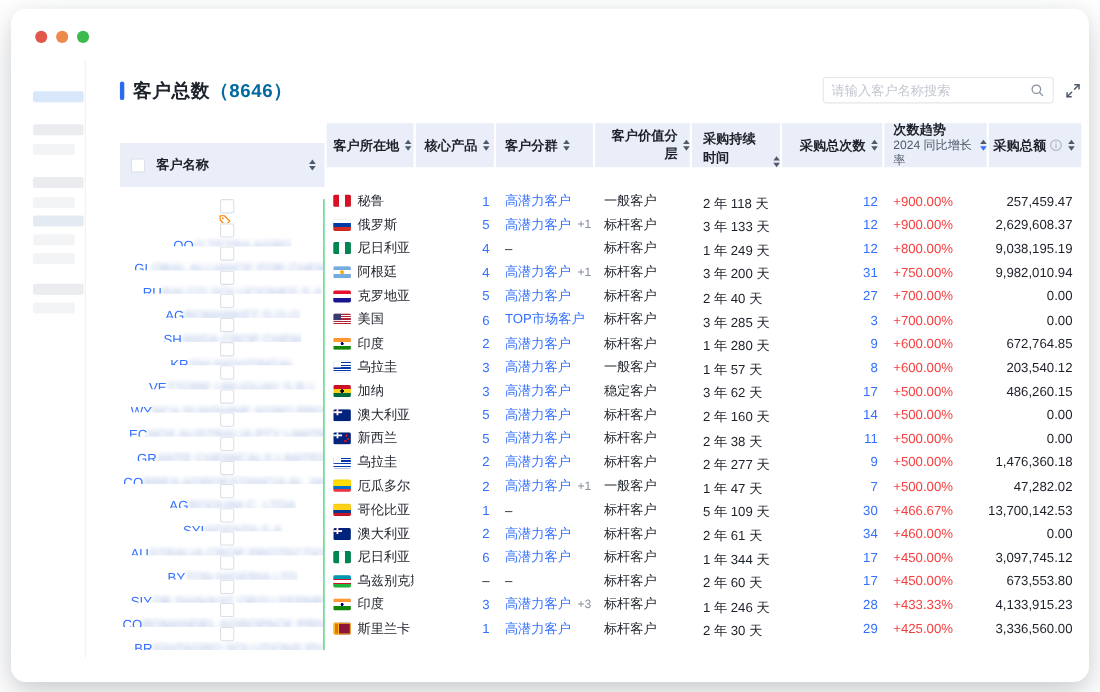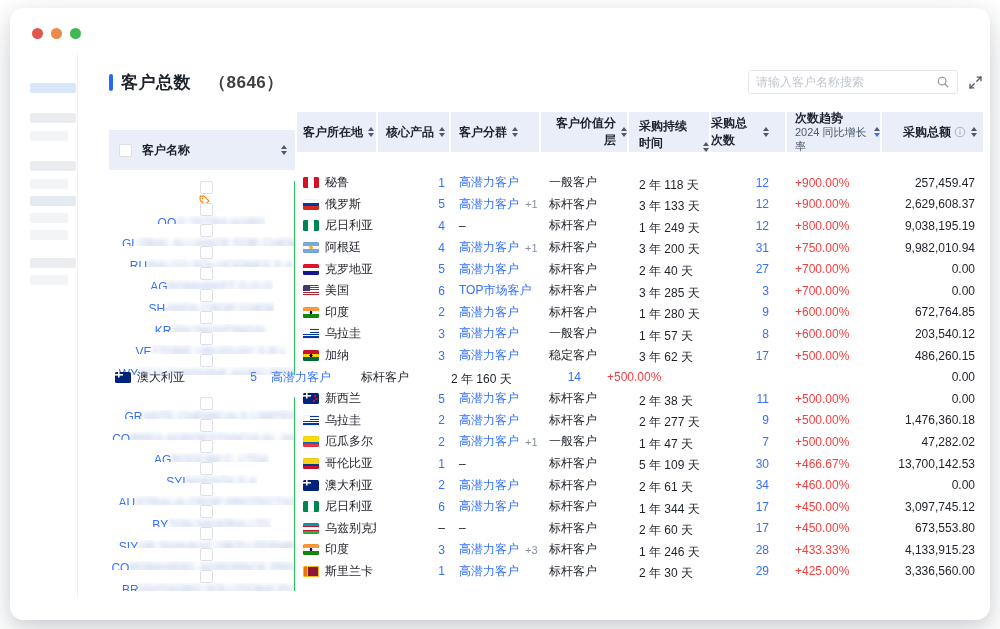--- a/index.html
+++ b/index.html
@@ -14,39 +14,39 @@
   .side-divider { position:absolute; left:67px; top:46px; bottom:22px; width:1px; background:#F0F1F4; }
   .skel { position:absolute; left:20px; height:10px; border-radius:2px; }
   .sk-blue { background:#D8E7F9; } .sk-gray { background:#EAECEF; }
   .sk-light { background:#F3F4F6; } .sk-gblue { background:#E4EAF1; }
   .w46 { width:46px; } .w38 { width:38px; }
   
   .main { position:absolute; left:68px; top:0; right:0; bottom:0; padding:0 7px 0 31px; }
   .title-row { margin-top:60px; display:flex; align-items:center; justify-content:space-between; height:28px; }
   .page-title { display:flex; align-items:center; font-size:17px; font-weight:bold; color:#1D2129; letter-spacing:.5px; }
   .tbar { width:4px; height:17px; border-radius:2px; background:#2A6AF0; margin-right:8px; }
-  .count { color:#404040; margin-left:18px; }
+  .count { color:#0369a1; margin-left:0; }
   .title-actions { display:flex; align-items:center; gap:10px; }
   .search { display:flex; align-items:center; width:210px; height:24px; border:1px solid #E5E6EB; border-radius:3px; padding:0 7px; background:#fff; }
   .search input { border:none; outline:none; flex:1; font-size:12px; color:#1D2129; font-family:inherit; min-width:0; }
   .search input::placeholder { color:#C2C7CF; }
   
   .thead { display:flex; gap:2px; margin-top:16px; }
   .hcell { background:#E9EEF9; height:40px; display:flex; align-items:center; justify-content:center;
            font-size:12px; font-weight:bold; color:#1D2129; cursor:pointer; flex:none; }
   .tbody { margin-top:2px; }
   .trow { display:flex; gap:2px; height:21.6px; align-items:center; background:#fff; }
   .bcell { height:100%; display:flex; align-items:center; font-size:12px; color:#1D2129; flex:none; overflow:hidden; white-space:nowrap; }
   .col-name { width:186px; justify-content:flex-start; padding-left:10px;margin-top:18px; }
   .col-location { width:79px; padding-left:6px; justify-content:flex-start; }
   .col-core { width:71px; justify-content:flex-end; padding-right:4px; }
   .col-segment { width:88px; padding-left:8px; justify-content:flex-start; }
   .col-tier { width:86px; padding-left:8px; justify-content:flex-start;text-align:right; }
   .col-duration { width:80px; padding-left:10px; justify-content:flex-start;align-items:flex-end; }
-  .col-count { width:74px; justify-content:flex-end; padding-right:16px; }
+  .col-count { width:91px; justify-content:flex-end; padding-right:4px; }
   .col-trend { width:93px; padding-left:8px; justify-content:flex-start; }
   .col-amount { flex:1 1 auto; justify-content:flex-end; padding-right:8px; }
   .bcell.col-name { border-right:1px solid #22c55e;flex-direction:column; }
   .hcell.col-name { justify-content:flex-start; }
   .hcell.col-amount { justify-content:flex-end; }
   .cb { width:13px; height:13px; border:1px solid #DCDFE6; border-radius:2px; background:#fff; flex:none; cursor:pointer; }
   .name-txt { margin-left:10px; color:#3370FF; overflow:hidden; text-overflow:clip; flex:1; cursor:pointer; }
   .masked { filter:blur(2.6px); opacity:.8; color:#8FA8DC; }
   .tag-ic { flex:none; margin-left:2px; margin-right:6px; }
   .hlabel { margin-left:10px; }
@@ -487,20 +487,24 @@
             <span class="blue">17</span>
           </div>
           <div class="bcell col-trend">
             <span class="red">+500.00%</span>
           </div>
           <div class="bcell col-amount">
             <span>486,260.15</span>
           </div>
         </div>
         <div class="trow">
+          <div class="bcell col-name">
+            <span class="cb"></span>
+            <span class="name-txt"><span>EC</span><span class="masked">NOX AUSTRALIA PTY LIMITED</span></span>
+          </div>
           <div class="bcell col-location">
             <span class="flag f-australia"></span>
             <span>澳大利亚</span>
           </div>
           <div class="bcell col-core">
             <span class="blue">5</span>
           </div>
           <div class="bcell col-segment">
             <span class="blue">高潜力客户</span>
           </div>

